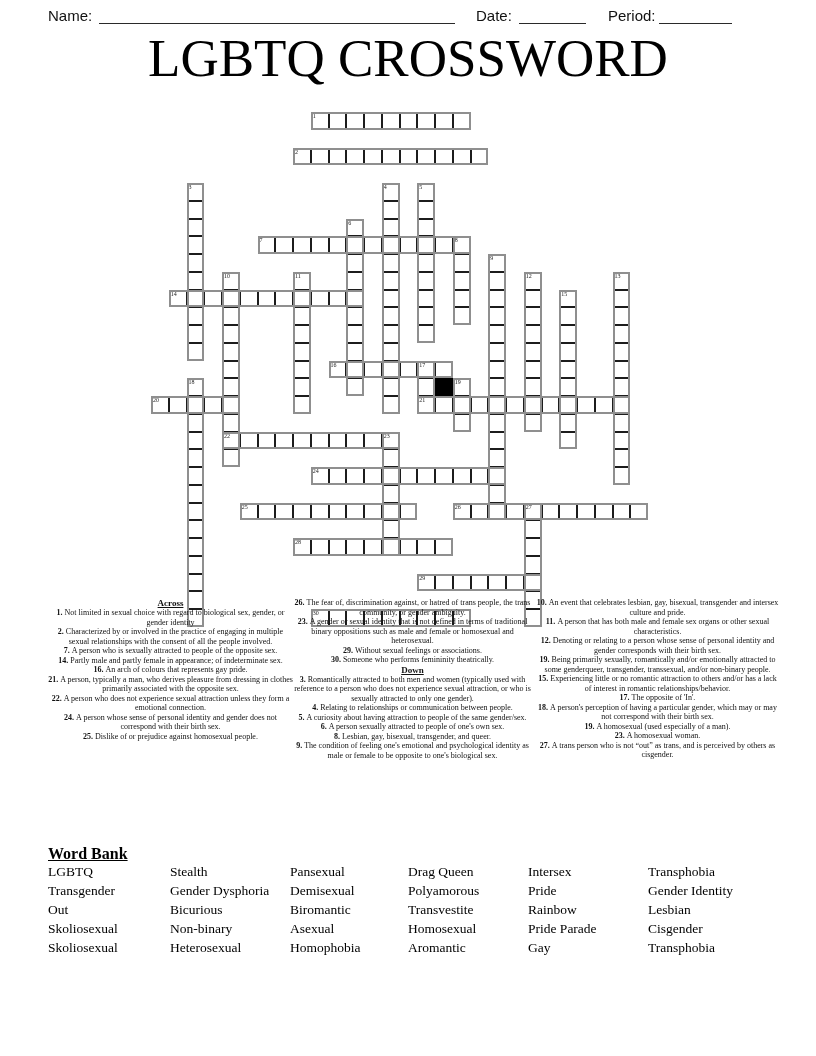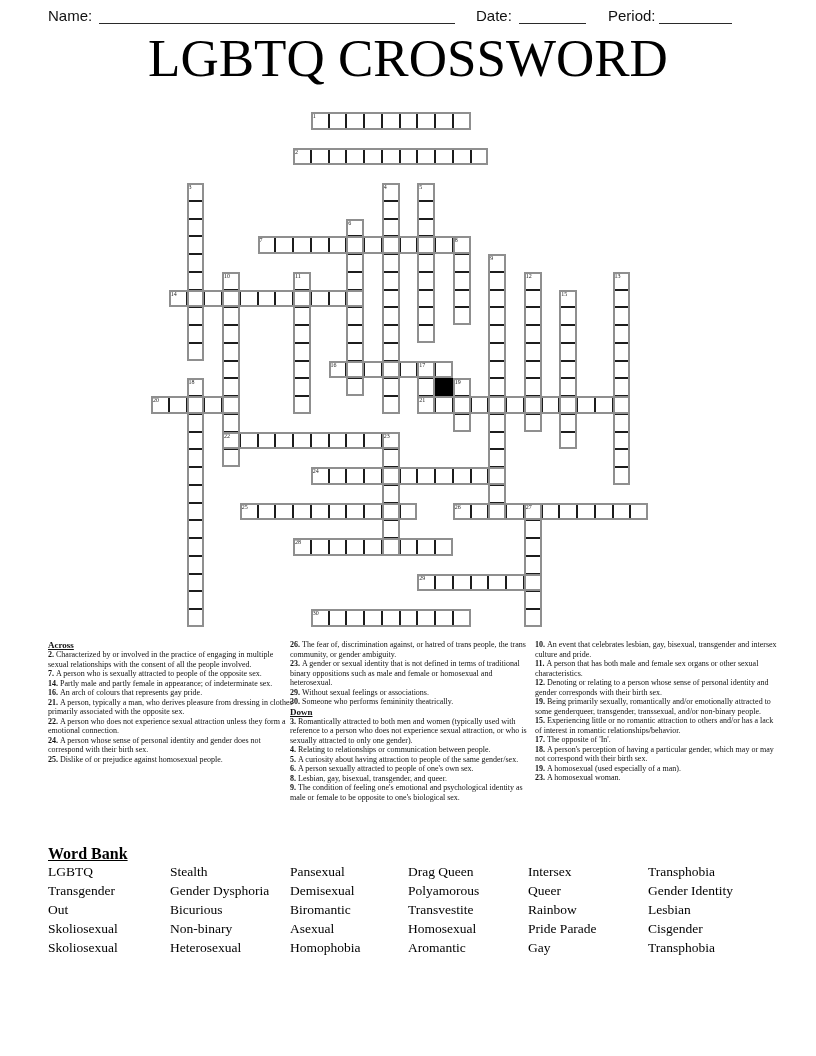--- a/index.html
+++ b/index.html
@@ -29,21 +29,21 @@
   .cell.black { background:#000; border-color:#000; }
   .cellnum {
     position:absolute; top:0; left:1px; font-size:6px; line-height:7px;
     font-family:"Liberation Serif", serif; color:#222;
   }
   .entry-outline {
     position:absolute; box-sizing:border-box;
     border:2px solid #8f8f8f; pointer-events:none;
   }
   
-  .clue-col { position:absolute; top:640px; font-size:8px; line-height:9.5px; color:#111; }
+  .clue-col { position:absolute; top:598px; font-size:8px; line-height:9.5px; color:#111;text-align:center; }
   .clue-col p.clue { margin:0; }
   .clue-header {
     font-weight:bold; text-decoration:underline; font-size:9px; line-height:10px;
   }
   .clue b { font-weight:bold; }
   
   .wb-title {
     position:absolute; left:48px; top:845px; font-size:16px; font-weight:bold;
     text-decoration:underline; color:#000;
   }
@@ -407,20 +407,21 @@
       <div class="entry-outline" style="left: 88.75px; top: 390.5px; width: 177.5px; height: 17.75px;"></div>
       <div class="entry-outline" style="left: 301.75px; top: 390.5px; width: 195.25px; height: 17.75px;"></div>
       <div class="entry-outline" style="left: 372.75px; top: 390.5px; width: 17.75px; height: 124.25px;"></div>
       <div class="entry-outline" style="left: 142px; top: 426px; width: 159.75px; height: 17.75px;"></div>
       <div class="entry-outline" style="left: 266.25px; top: 461.5px; width: 124.25px; height: 17.75px;"></div>
       <div class="entry-outline" style="left: 159.75px; top: 497px; width: 159.75px; height: 17.75px;"></div>
     </div>
 
   <div class="clue-col" style="left:48px;  width:245px">
       <div class="clue-header">Across</div>
+      <p class="clue"><b>1. </b>Not limited in sexual choice with regard to biological sex, gender, or gender identity</p>
       <p class="clue"><b>2. </b>Characterized by or involved in the practice of engaging in multiple sexual relationships with the consent of all the people involved.</p>
       <p class="clue"><b>7. </b>A person who is sexually attracted to people of the opposite sex.</p>
       <p class="clue"><b>14. </b>Partly male and partly female in appearance; of indeterminate sex.</p>
       <p class="clue"><b>16. </b>An arch of colours that represents gay pride.</p>
       <p class="clue"><b>21. </b>A person, typically a man, who derives pleasure from dressing in clothes primarily associated with the opposite sex.</p>
       <p class="clue"><b>22. </b>A person who does not experience sexual attraction unless they form a emotional connection.</p>
       <p class="clue"><b>24. </b>A person whose sense of personal identity and gender does not correspond with their birth sex.</p>
       <p class="clue"><b>25. </b>Dislike of or prejudice against homosexual people.</p>
     </div>
   <div class="clue-col" style="left:290px; width:245px">
@@ -439,35 +440,36 @@
   <div class="clue-col" style="left:535px; width:245px">
       <p class="clue"><b>10. </b>An event that celebrates lesbian, gay, bisexual, transgender and intersex culture and pride.</p>
       <p class="clue"><b>11. </b>A person that has both male and female sex organs or other sexual characteristics.</p>
       <p class="clue"><b>12. </b>Denoting or relating to a person whose sense of personal identity and gender corresponds with their birth sex.</p>
       <p class="clue"><b>19. </b>Being primarily sexually, romantically and/or emotionally attracted to some genderqueer, transgender, transsexual, and/or non-binary people.</p>
       <p class="clue"><b>15. </b>Experiencing little or no romantic attraction to others and/or has a lack of interest in romantic relationships/behavior.</p>
       <p class="clue"><b>17. </b>The opposite of 'In'.</p>
       <p class="clue"><b>18. </b>A person's perception of having a particular gender, which may or may not correspond with their birth sex.</p>
       <p class="clue"><b>19. </b>A homosexual (used especially of a man).</p>
       <p class="clue"><b>23. </b>A homosexual woman.</p>
+      <p class="clue"><b>27. </b>A trans person who is not “out” as trans, and is perceived by others as cisgender.</p>
     </div>
 
   <div class="wb-title">Word Bank</div>
   <div class="wordbank">
       <span>LGBTQ</span>
       <span>Stealth</span>
       <span>Pansexual</span>
       <span>Drag Queen</span>
       <span>Intersex</span>
       <span>Transphobia</span>
       <span>Transgender</span>
       <span>Gender Dysphoria</span>
       <span>Demisexual</span>
       <span>Polyamorous</span>
-      <span>Queer</span>
+      <span>Pride</span>
       <span>Gender Identity</span>
       <span>Out</span>
       <span>Bicurious</span>
       <span>Biromantic</span>
       <span>Transvestite</span>
       <span>Rainbow</span>
       <span>Lesbian</span>
       <span>Skoliosexual</span>
       <span>Non-binary</span>
       <span>Asexual</span>

